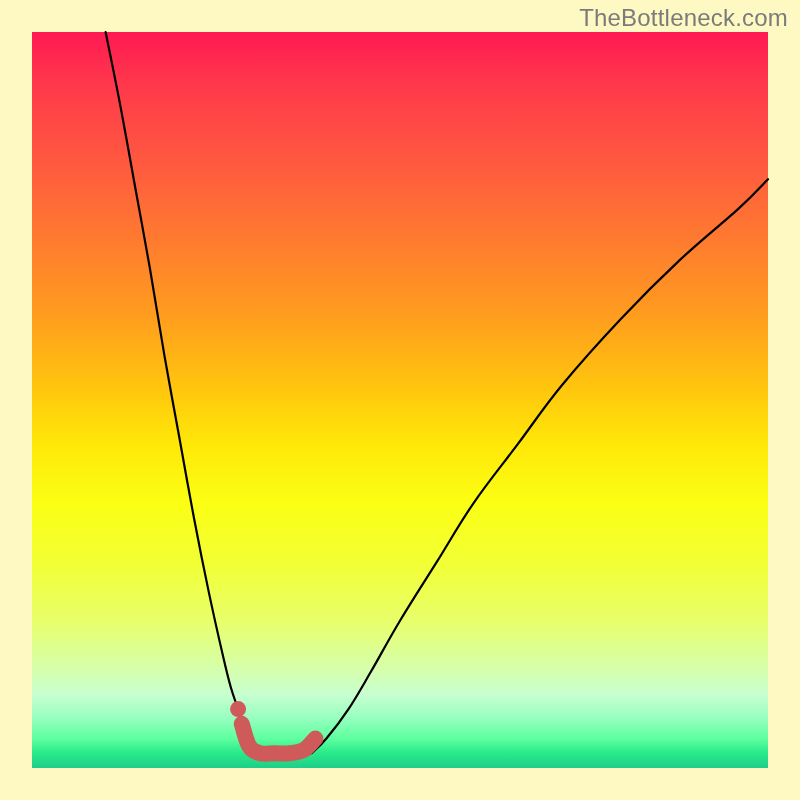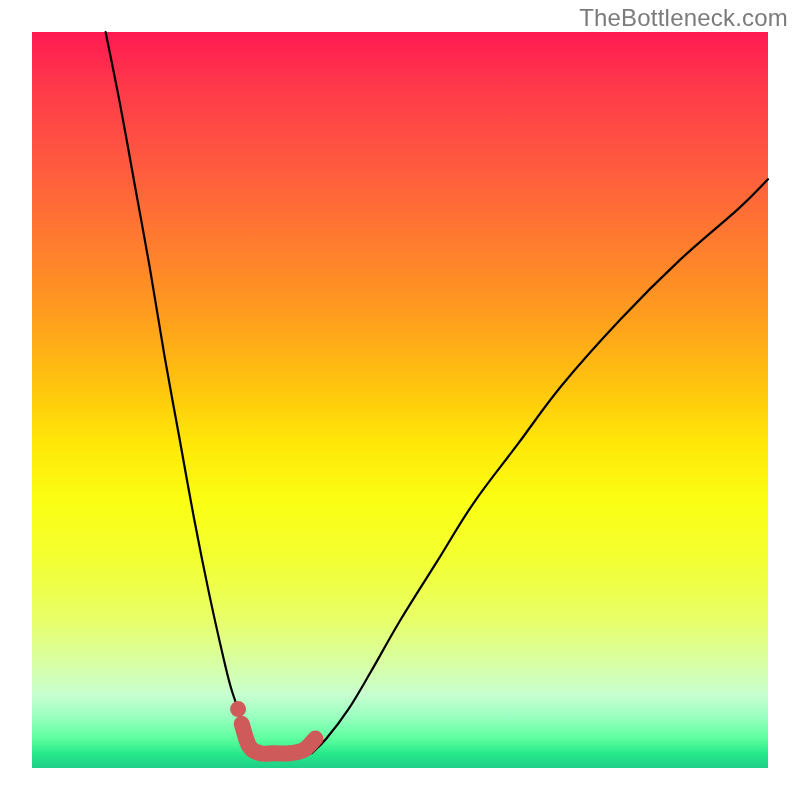--- a/index.html
+++ b/index.html
@@ -10,21 +10,21 @@
     background: #000;
     overflow: hidden;
     font-family: Arial, Helvetica, sans-serif;
   }
   .frame {
     position: absolute;
     left: 0;
     top: 0;
     width: 800px;
     height: 800px;
-    background: #ffffff;
+    background: #fef9c3;
   }
   .plot {
     position: absolute;
     left: 32px;
     top: 32px;
     width: 736px;
     height: 736px;
     background: linear-gradient(to bottom,
       #ff1a52 0%,
       #ff3b4a 8%,

